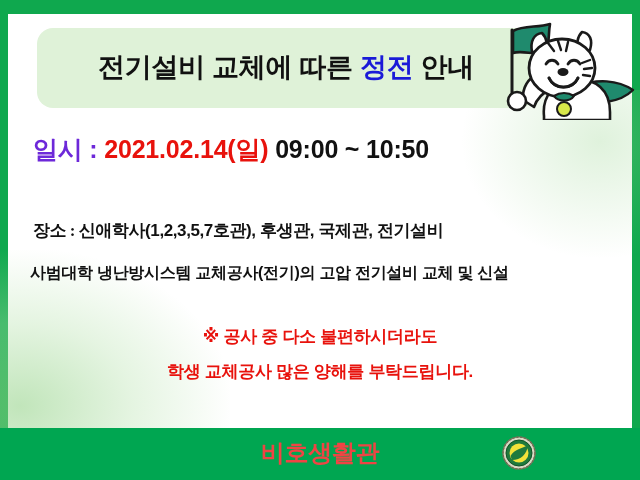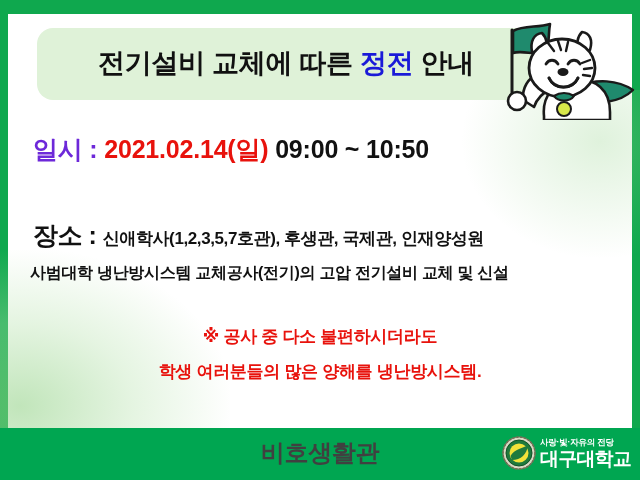--- a/index.html
+++ b/index.html
@@ -70,21 +70,21 @@
                 rgba(255,255,255,0) 70%);
     pointer-events: none;
   }
 
   
   .title-box {
     position: absolute;
     left: 37px;
     top: 28px;
     width: 498px;
-    height: 72px;
+    height: 80px;
     background: #DFF2D8;
     border-radius: 16px;
     display: flex;
     align-items: center;
     justify-content: center;
     box-sizing: border-box;
     padding: 0 14px 3px 14px;
   }
   .title-text {
     font-size: 27px;
@@ -122,23 +122,24 @@
   .line-datetime .time  { color: #111111; }
 
   .line-place {
     position: absolute;
     left: 33px;
     top: 219px;
     white-space: nowrap;
     color: #111111;
   }
   .line-place .label {
-    font-size: 25px;
+    font-size: 17px;
     font-weight: bold;
     letter-spacing: -0.5px;
+    font-family: Liberation Serif, serif;
   }
   .line-place .value {
     font-size: 17px;
     font-weight: bold;
     letter-spacing: -0.4px;
   }
 
   .line-detail {
     position: absolute;
     left: 30px;
@@ -168,21 +169,21 @@
   
   .footer-title {
     position: absolute;
     left: 0;
     bottom: 0;
     width: 640px;
     height: 52px;
     display: flex;
     align-items: center;
     justify-content: center;
-    color: #404040;
+    color: #ef4444;
     font-size: 24px;
     font-weight: bold;
     letter-spacing: -0.3px;
     padding-bottom: 3px;
     box-sizing: border-box;
   }
 
   .logo {
     position: absolute;
     right: 8px;
@@ -268,42 +269,38 @@
       <path d="M57 70 C 63 82, 80 82, 86 70" stroke="#1a1a1a" stroke-width="2.8" fill="none" stroke-linecap="round"></path>
 
       <path d="M62 88 C 68 84, 76 84, 82 88 C 78 94, 66 94, 62 88 Z" fill="#1F8A6D" stroke="#1a1a1a" stroke-width="2.2" stroke-linejoin="round"></path>
 
       <circle cx="72" cy="101" r="7" fill="#D8E84A" stroke="#1a1a1a" stroke-width="2"></circle>
     </svg>
   </div>
 
   <div class="line-datetime"><span class="label">일시 : </span><span class="date">2021.02.14(일)</span><span class="time">  09:00  ~  10:50</span></div>
 
-  <div class="line-place"><span class="label">장소 : </span><span class="value">신애학사(1,2,3,5,7호관), 후생관, 국제관, 인재양성원</span></div>
+  <div class="line-place"><span class="label">장소 : </span><span class="value">신애학사(1,2,3,5,7호관), 후생관, 국제관, 전기설비</span></div>
 
   <div class="line-detail">사범대학 냉난방시스템 교체공사(전기)의 고압 전기설비 교체 및 신설</div>
 
   <div class="notice">
     <span class="nrow">※ 공사 중 다소 불편하시더라도</span>
-    <span class="nrow second">학생 여러분들의 많은 양해를 냉난방시스템.</span>
+    <span class="nrow second">학생 교체공사 많은 양해를 부탁드립니다.</span>
   </div>
 
   <div class="frame-bottom"></div>
 
   <div class="footer-title">비호생활관</div>
 
   <div class="logo">
     <div class="logo-emblem">
       <svg viewBox="0 0 34 34" width="34" height="34" xmlns="http://www.w3.org/2000/svg">
         <circle cx="17" cy="17" r="16" fill="#D9D9C4" stroke="#7A7A5E" stroke-width="1.2"></circle>
         <circle cx="17" cy="17" r="13" fill="#1F7A3D" stroke="#0E5527" stroke-width="1"></circle>
         <circle cx="17" cy="17" r="9.5" fill="#F2E23A"></circle>
         <path d="M8.5 20 C 12 13, 22 12, 26 9 C 25 18, 19 24, 10 24 Z" fill="#1F7A3D"></path>
         <circle cx="17" cy="17" r="16" fill="none" stroke="#6E6E55" stroke-width="1.4" stroke-dasharray="2.2 1.6"></circle>
       </svg>
     </div>
-    <div class="logo-text">
-      <span class="logo-tagline">사랑·빛·자유의 전당</span>
-      <span class="logo-name">대구대학교</span>
-    </div>
   </div>
 
 </div>
 
 </body></html>

